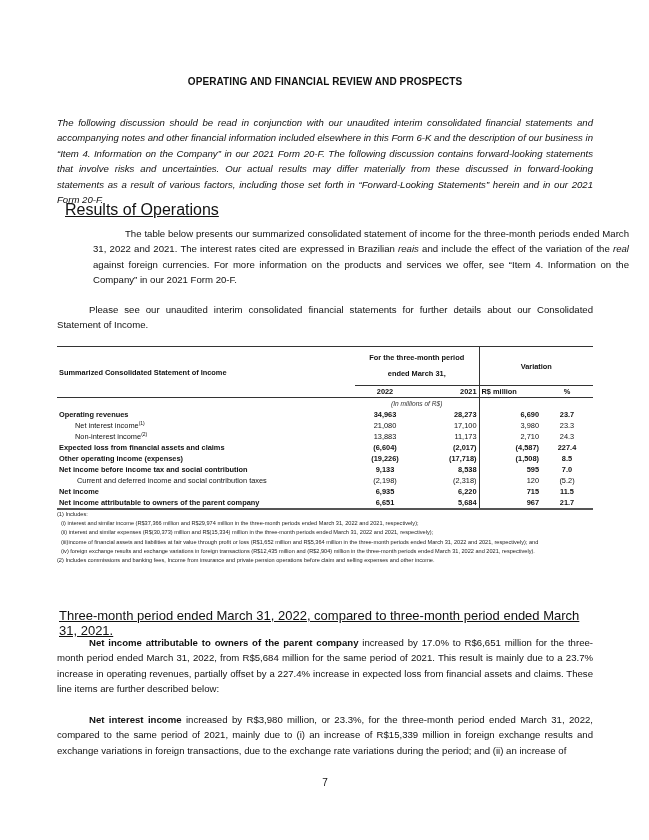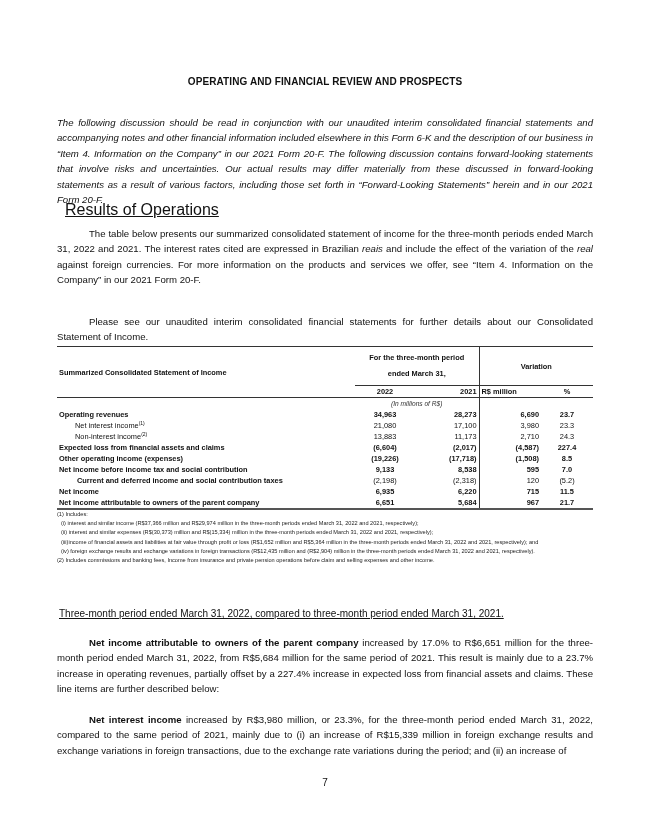--- a/index.html
+++ b/index.html
@@ -7,39 +7,39 @@
          font-family: "Liberation Sans", "DejaVu Sans", sans-serif; color: #111; }
   .page { position: absolute; left: 57px; top: 0; width: 536px; }
   .title { position: absolute; top: 76px; left: 0; width: 536px; text-align: center;
            font-weight: bold; font-size: 10px; letter-spacing: 0.1px; }
   .intro { position: absolute; top: 115px; left: 0; width: 536px; font-style: italic;
            font-size: 9.6px; line-height: 15.4px; text-align: justify; }
   .section-heading { position: absolute; top: 201px; left: 8px; font-weight: normal; font-size: 16px;
                      text-decoration: underline; }
   .para { position: absolute; left: 0; width: 536px; font-size: 9.6px; line-height: 15.4px;
           text-align: justify; text-indent: 32px; }
-  .p1 { top: 226px; }
-  .p2 { top: 302px; margin-top: 12px; }
+  .p1 { top: 226px; margin-left: 36px; }
+  .p2 { top: 302px; }
   table.fin { position: absolute; top: 346px; left: 0; width: 536px; border-collapse: collapse;
               font-size: 7.4px; }
   table.fin td, table.fin th { padding: 0 2px; height: 11px; white-space: nowrap; }
   .hdr-top td { border-top: 1px solid #333; }
   .num { text-align: right; }
   .center { text-align: center; }
   .b { font-weight: bold; }
   .ind { padding-left: 18px !important; }
-  .ind2 { padding-left: 20px !important; font-weight: bold; }
+  .ind2 { padding-left: 20px !important; }
   .vline { border-left: 1px solid #333; }
   .units { font-style: italic; font-size: 6.6px; color: #333; text-align: center; }
   .bottom-rule td { border-bottom: 2px solid #555; }
   sup { font-size: 5px; }
   .footnotes { position: absolute; top: 510px; left: 0; width: 540px; font-size: 5.6px;
                line-height: 9.2px; color: #222; }
   .footnotes div.sub { padding-left: 4px; }
-  .sub-heading { position: absolute; top: 608px; left: 2px; font-size: 10px; text-decoration: underline; }
+  .sub-heading { position: absolute; top: 608px; left: 2px; font-size: 13px; text-decoration: underline; }
   .p3 { top: 635px; }
   .p4 { top: 712px; }
   .pageno { position: absolute; top: 777px; left: 0; width: 536px; text-align: center; font-size: 10px; }
 </style>
 </head>
 <body>
 
 <div class="page">
   <div class="title">OPERATING AND FINANCIAL REVIEW AND PROSPECTS</div>
   <div class="intro">The following discussion should be read in conjunction with our unaudited interim consolidated financial statements and accompanying notes and other financial information included elsewhere in this Form 6-K and the description of our business in “Item 4. Information on the Company” in our 2021 Form 20-F.  The following discussion contains forward-looking statements that involve risks and uncertainties.  Our actual results may differ materially from these discussed in forward-looking statements as a result of various factors, including those set forth in “Forward-Looking Statements” herein and in our 2021 Form 20-F.</div>

